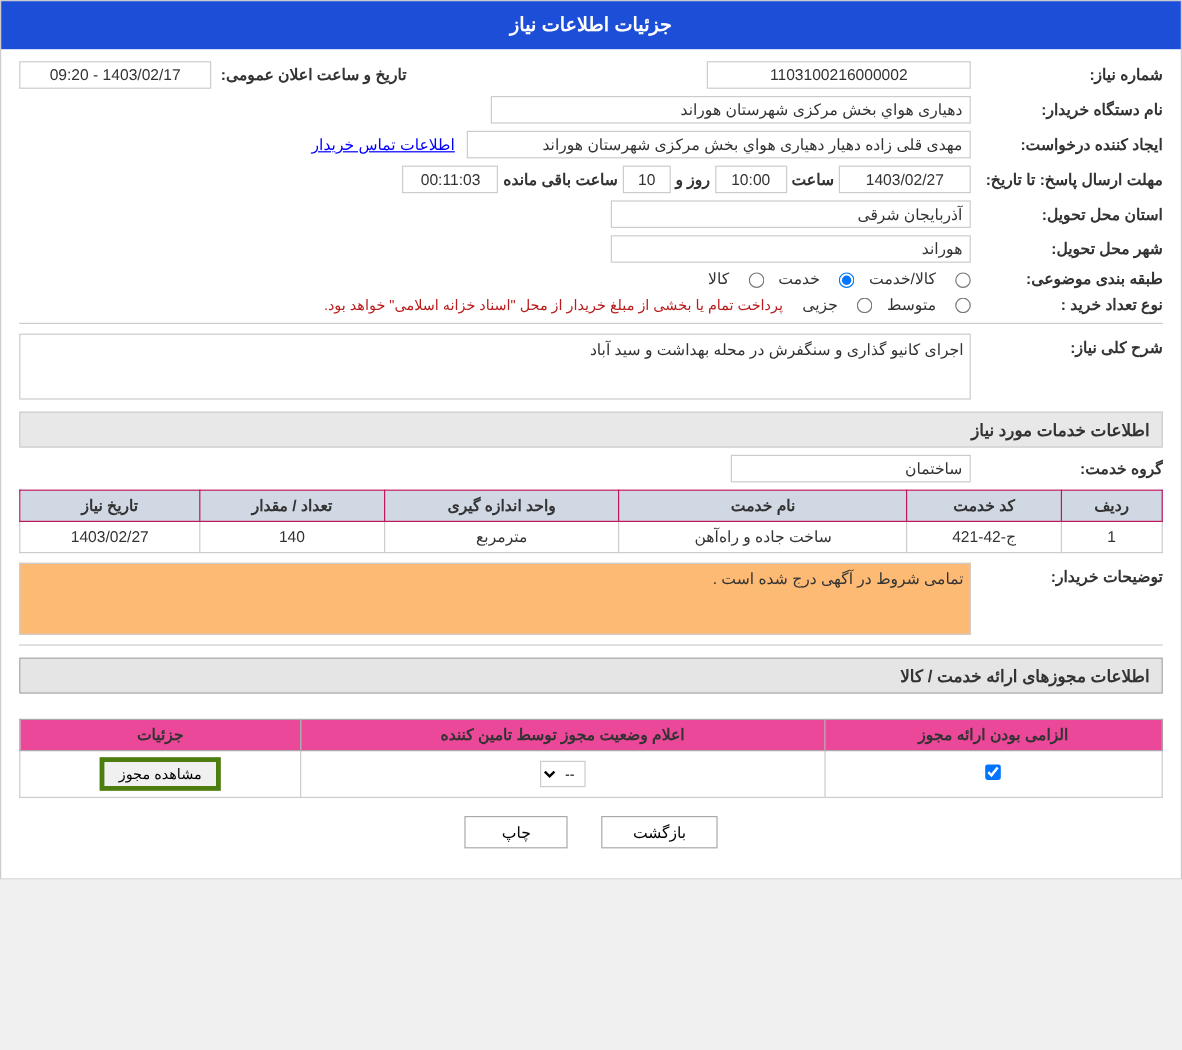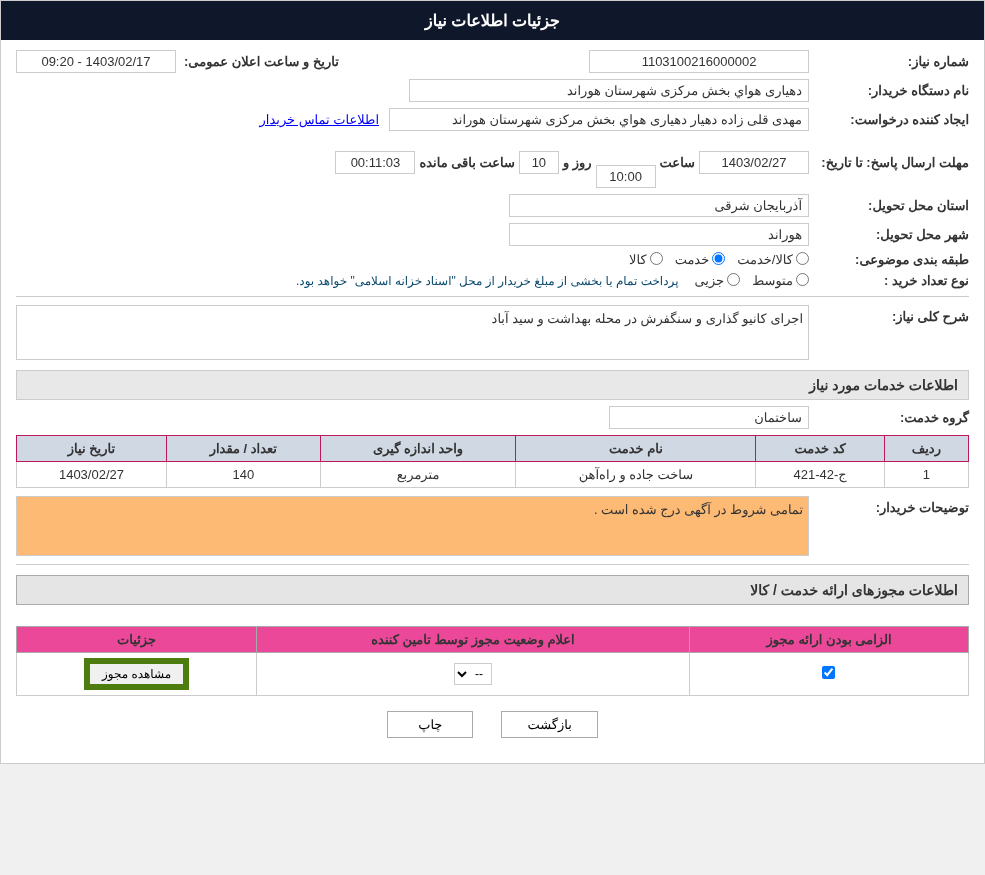--- a/index.html
+++ b/index.html
@@ -10,21 +10,21 @@
       direction: rtl;
       color: #333;
     }
     .page-wrapper {
       max-width: 985px;
       margin: 0 auto;
       background: #fff;
       border: 1px solid #ccc;
     }
     .page-header {
-      background: #0f172a;
+      background: #1d4ed8;
       color: #fff;
       text-align: center;
       padding: 10px;
       font-size: 16px;
       font-weight: bold;
     }
     .content-area {
       padding: 10px 15px;
     }
     .info-row {
@@ -85,22 +85,22 @@
       text-align: right;
     }
     .radio-group {
       display: flex;
       gap: 12px;
       align-items: center;
       direction: rtl;
     }
     .radio-item {
       display: flex;
-      align-items: flex-start;
-      gap: 3px;
+      align-items: flex-end;
+      gap: 16px;
     }
     .table-standard {
       width: 100%;
       border-collapse: collapse;
       margin-bottom: 8px;
       direction: rtl;
     }
     .table-standard th {
       background: #d0d8e4;
       border: 1px solid #be185d;
@@ -135,21 +135,21 @@
       text-align: center;
       font-weight: bold;
     }
     .permissions-table td {
       border: 1px solid #ccc;
       padding: 5px 8px;
       text-align: center;
       background: #fff;
     }
     .btn-view {
-      border: 6px solid #4d7c0f;
+      border: 4px solid #4d7c0f;
       background: #f0f0f0;
       padding: 3px 12px;
       cursor: pointer;
       font-family: Tahoma, Arial, sans-serif;
       font-size: 12px;
     }
     .select-small {
       border: 1px solid #ccc;
       padding: 2px 4px;
       font-family: Tahoma, Arial, sans-serif;
@@ -216,21 +216,21 @@
       <span class="info-label">ایجاد کننده درخواست:</span>
       <span class="info-value" style="min-width:420px;">مهدی قلی زاده دهیار  دهیاری هواي بخش مرکزی شهرستان هوراند</span>
       <span style="margin-right:10px;" class="link-blue">اطلاعات تماس خریدار</span>
     </div>
 
     
     <div class="info-row">
       <span class="info-label">مهلت ارسال پاسخ: تا تاریخ:</span>
       <span class="small-box" style="min-width:110px;">1403/02/27</span>
       <span style="margin: 0 4px;" class="label-inline">ساعت</span>
-      <span class="small-box" style="min-width:60px;margin-top:28px;">10:00</span>
+      <span class="small-box" style="min-width:60px;">10:00</span>
       <span style="margin: 0 4px;" class="label-inline">روز و</span>
       <span class="small-box" style="min-width:40px;">10</span>
       <span style="margin: 0 4px;" class="label-inline">ساعت باقی مانده</span>
       <span class="small-box" style="min-width:80px;">00:11:03</span>
     </div>
 
     
     <div class="info-row">
       <span class="info-label">استان محل تحویل:</span>
       <span class="info-value medium">آذربایجان شرقی</span>
@@ -267,21 +267,21 @@
       <div class="radio-group">
         <div class="radio-item">
           <input type="radio" name="nooe" style="">
           <span>متوسط</span>
         </div>
         <div class="radio-item">
           <input type="radio" name="nooe" style="">
           <span>جزیی</span>
         </div>
       </div>
-      <span style="margin-right:16px; color:#0c4a6e; font-size:12px;">پرداخت تمام یا بخشی از مبلغ خریدار از محل "اسناد خزانه اسلامی" خواهد بود.</span>
+      <span style="margin-right:16px; color:#b91c1c; font-size:12px;">پرداخت تمام یا بخشی از مبلغ خریدار از محل "اسناد خزانه اسلامی" خواهد بود.</span>
     </div>
 
     <hr class="divider">
 
     
     <div class="info-row" style="align-items:flex-start;">
       <span class="info-label" style="padding-top:4px;">شرح کلی نیاز:</span>
       <div style="flex:1; border:1px solid #ccc; min-height:55px; padding:5px; background:#fff; text-align:right; direction:rtl;">
         <span>اجرای کانیو گذاری و سنگفرش در محله بهداشت و سید آباد</span>
       </div>

